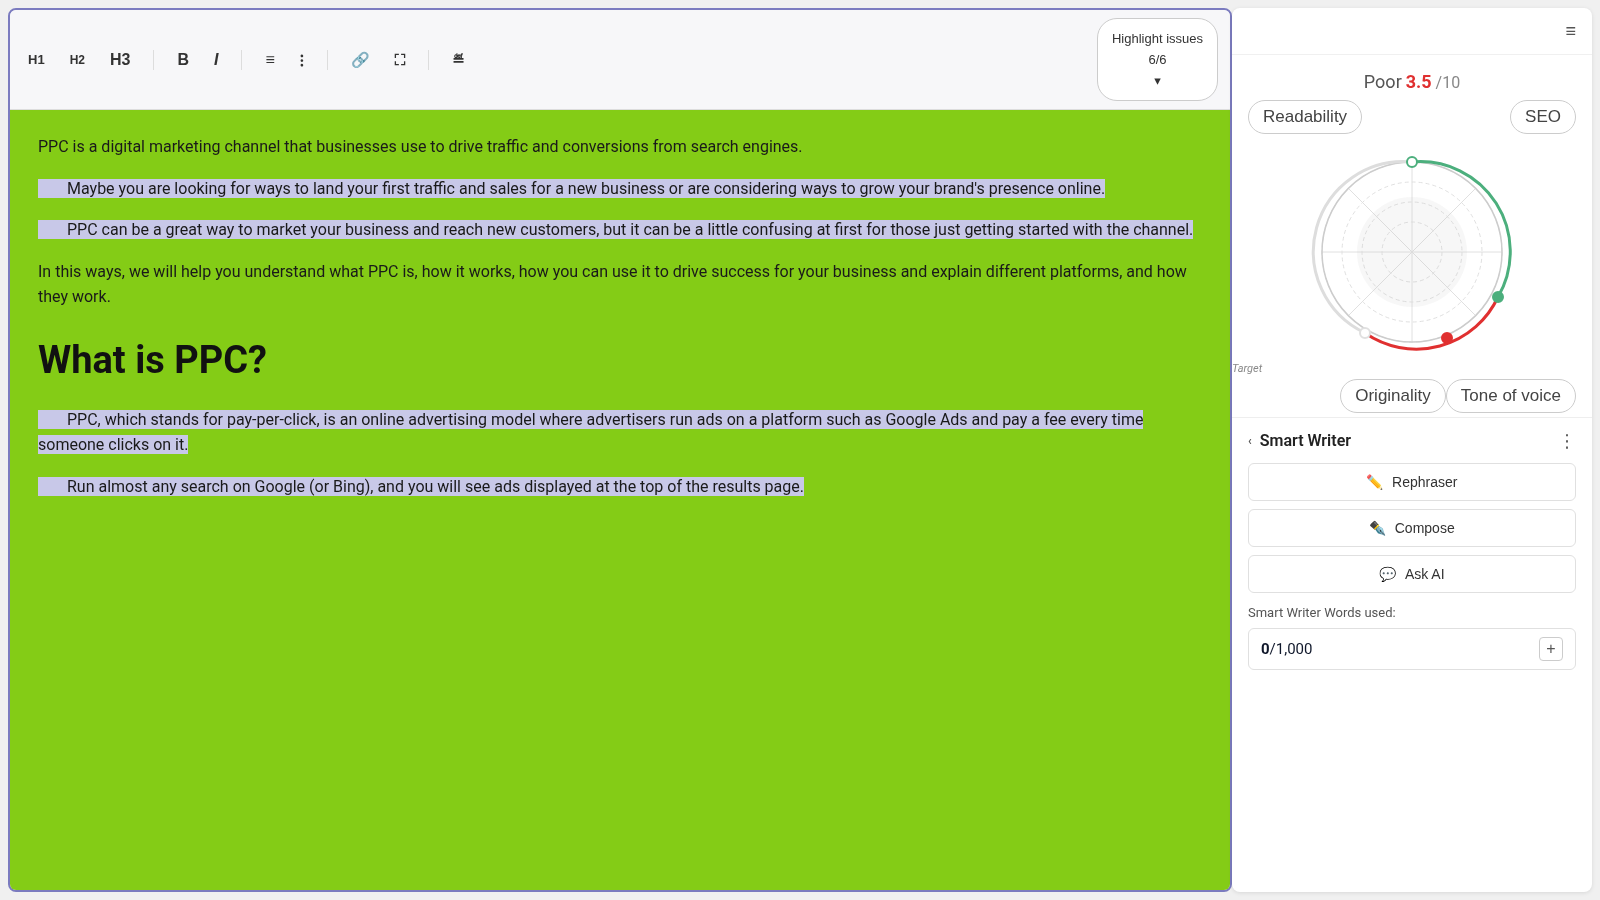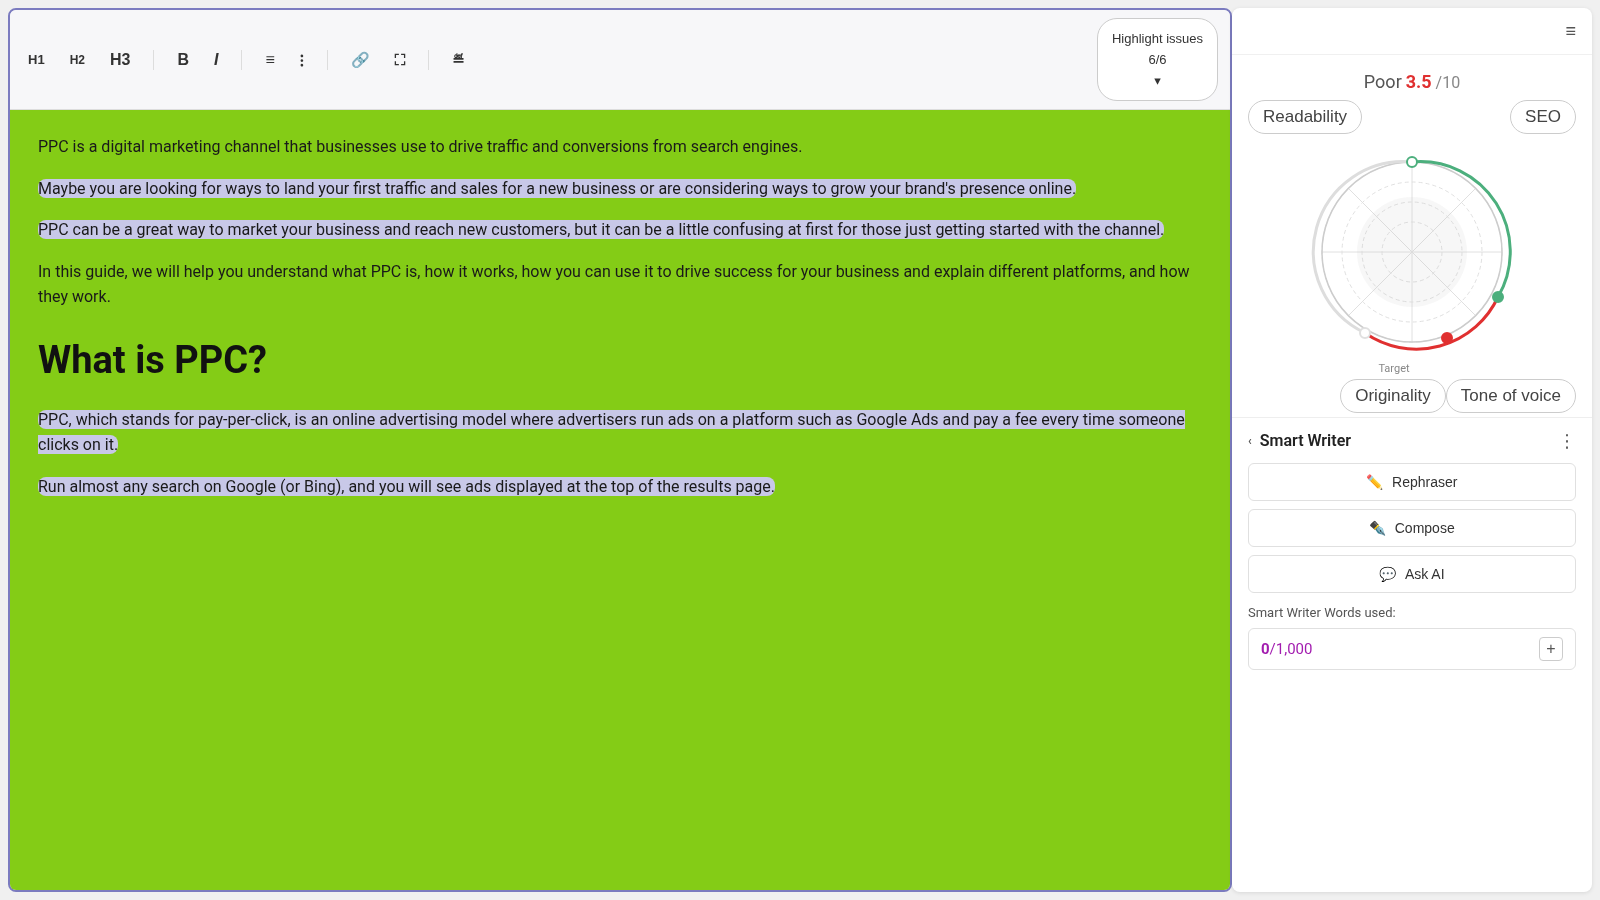--- a/index.html
+++ b/index.html
@@ -89,21 +89,22 @@
 
     .editor-content h2 {
       font-size: 38px;
       font-weight: 700;
       margin: 20px 0 16px 0;
       color: #111;
     }
 
     .highlight-purple {
       background-color: #c8c8e8;
-      border-radius: 8px;
+      border-radius: 0;
+      padding-left: 29px;
     }
 
     
     .sidebar {
       width: 360px;
       background: white;
       margin: 8px 8px 8px 0;
       border-radius: 8px;
       overflow-y: auto;
       display: flex;
@@ -172,23 +173,24 @@
     .badges-bottom {
       display: flex;
       justify-content: flex-end;
       padding: 0 16px;
       margin-bottom: 4px;
     }
 
     .target-label {
       font-size: 11px;
       color: #888;
-      text-align: center;
+      text-align: left;
       padding-right: 36px;
       margin-bottom: 4px;
+      font-style: italic;
     }
 
     
     .smart-writer-section {
       padding: 12px 16px;
       border-top: 1px solid #eee;
     }
 
     .smart-writer-header {
       display: flex;
@@ -243,21 +245,21 @@
       display: flex;
       align-items: center;
       border: 1px solid #e0e0e0;
       border-radius: 6px;
       padding: 8px 12px;
       justify-content: space-between;
     }
 
     .words-count {
       font-size: 15px;
-      color: #a21caf;
+      color: #0f172a;
     }
 
     .words-count span.bold { font-weight: 700; }
 
     .add-btn {
       background: none;
       border: 1px solid #ccc;
       border-radius: 4px;
       width: 24px;
       height: 24px;
@@ -298,21 +300,21 @@
   </div>
 
   <div class="editor-content">
     <p>PPC is a digital marketing channel that businesses use to drive traffic and conversions from search engines.</p>
     <p>
       <span class="highlight-purple">Maybe you are looking for ways to land your first traffic and sales for a new business or are considering ways to grow your brand's presence online.</span>
     </p>
     <p>
       <span class="highlight-purple">PPC can be a great way to market your business and reach new customers, but it can be a little confusing at first for those just getting started with the channel.</span>
     </p>
-    <p>In this guide, we will help you understand what PPC is, how it works, how you can use it to drive success for your business and explain different platforms, and how they work.</p>
+    <p>In this ways, we will help you understand what PPC is, how it works, how you can use it to drive success for your business and explain different platforms, and how they work.</p>
     <h2>What is PPC?</h2>
     <p>
       <span class="highlight-purple">PPC, which stands for pay-per-click, is an online advertising model where advertisers run ads on a platform such as Google Ads and pay a fee every time someone clicks on it.</span>
     </p>
     <p>
       <span class="highlight-purple">Run almost any search on Google (or Bing), and you will see ads displayed at the top of the results page.</span>
     </p>
   </div>
 </div>
 

